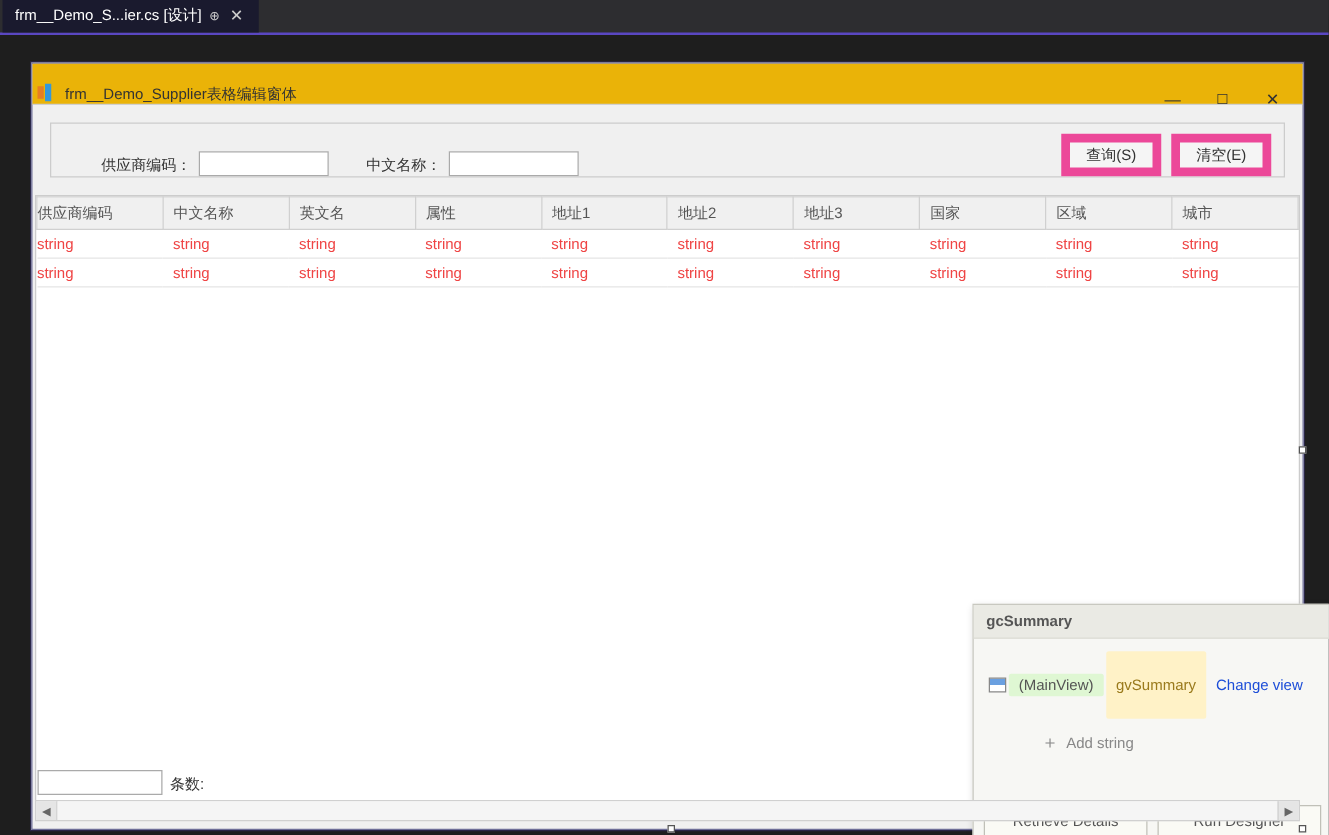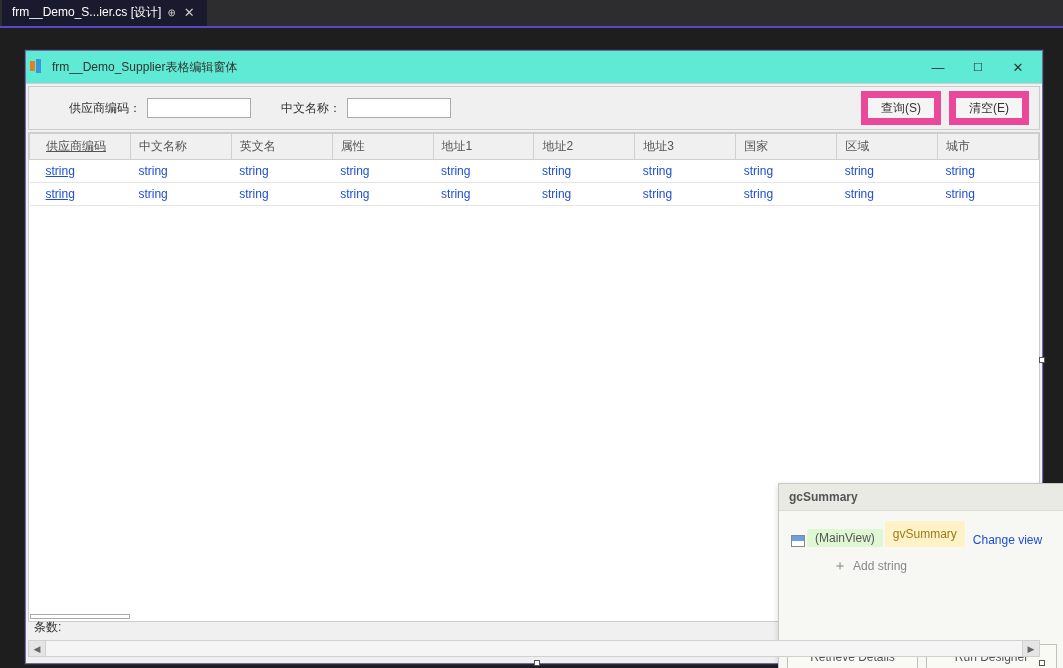--- a/index.html
+++ b/index.html
@@ -9,55 +9,55 @@
 
 .tab-strip { height: 28px; background: #2d2d30; display: flex; align-items: flex-end; padding-left: 2px; border-bottom: 2px solid #5a47c2; }
 .tab { background: #1a1a2e; color: #fff; padding: 5px 10px; display: flex; align-items: center; gap: 6px; font-size: 12px; }
 .tab-pin { font-size: 10px; color: #ccc; cursor: pointer; }
 .tab-close { font-size: 13px; color: #ccc; cursor: pointer; padding: 0 2px; }
 
 .design-surface { position: absolute; top: 30px; left: 0; right: 0; bottom: 0; background: #1e1e1e; }
 
 .form-window { position: absolute; top: 20px; left: 25px; width: 1018px; height: 614px; background: #f0f0f0; border: 1px solid #6e6e98; box-shadow: 0 0 0 1px rgba(60,50,130,0.4); }
 
-.titlebar { height: 26px; background: #5eead4; display: flex; align-items: center; padding: 16px 4px; border-bottom: 1px solid #d0d0d0; }
+.titlebar { height: 26px; background: #eab308; display: flex; align-items: flex-start; padding: 16px 4px; border-bottom: 1px solid #d0d0d0; }
 .titlebar-icon { width: 16px; height: 16px; margin-right: 6px; display: flex; }
 .titlebar-icon .pa { width: 5px; height: 10px; background: #e67e22; margin-top: 2px; }
 .titlebar-icon .pb { width: 5px; height: 14px; background: #3498db; margin-left: 1px; }
 .titlebar-title { flex: 1; color: #333; font-size: 12px; }
 .titlebar-btns { display: flex; }
 .tb-btn { width: 40px; height: 24px; display: flex; align-items: center; justify-content: center; color: #333; cursor: pointer; font-size: 13px; }
 .tb-btn.max { font-size: 11px; }
 
-.filter-panel { margin: 2px; border: 1px solid #ccc; background: #f0f0f0; height: 44px; display: flex; align-items: center; padding: 0 10px; }
+.filter-panel { margin: 14px; border: 1px solid #ccc; background: #f0f0f0; height: 44px; display: flex; align-items: flex-end; padding: 0 10px; }
 .fp-label { margin-left: 30px; margin-right: 6px; color: #333; }
 .fp-input { width: 104px; height: 20px; border: 1px solid #aaa; background: #fff; padding: 0 4px; }
 .fp-spacer { flex: 1; }
 .fp-btn { width: 80px; height: 34px; border: 7px solid #ec4899; background: #f5f5f5; margin-left: 8px; cursor: pointer; display: flex; align-items: center; justify-content: center; color: #333; }
 
 .grid-wrap { margin: 2px; border: 1px solid #ccc; background: #fff; height: 490px; position: relative; }
 table.grid { width: 100%; border-collapse: collapse; table-layout: fixed; }
 table.grid th { background: #f0f0f0; border: 1px solid #d0d0d0; text-align: left; padding: 4px 8px; font-weight: normal; color: #555; height: 22px; }
-table.grid td { border-bottom: 1px solid #e5e5e5; padding: 4px 8px; color: #1d4ed8; height: 20px; }
-table.grid th:first-child, table.grid td:first-child { padding-left: 16px; text-decoration: underline; }
+table.grid td { border-bottom: 1px solid #e5e5e5; padding: 4px 8px; color: #ef4444; height: 20px; }
+table.grid th:first-child, table.grid td:first-child { padding-left: 0; }
 
 .tooltip-panel { position: absolute; left: 752px; top: 432px; width: 288px; height: 196px; background: #f7f7f4; border: 1px solid #c8c8c0; box-shadow: 0 2px 6px rgba(0,0,0,0.15); }
 .tp-header { background: #eaeae4; padding: 6px 10px; border-bottom: 1px solid #dcdcd4; color: #555; font-weight: 600; }
 .tp-body { padding: 10px 12px; }
-.tp-row1 { display: flex; align-items: flex-end; gap: 2px; }
+.tp-row1 { display: flex; align-items: center; gap: 2px; }
 .tp-grid-icon { width: 14px; height: 12px; background: linear-gradient(#6aa0e0 0 50%, #fff 50% 100%); border: 1px solid #888; }
 .tp-main { background: #dff7d3; padding: 2px 8px; border-radius: 2px; color: #555; }
-.tp-gv { background: #fff2c7; padding: 6px 8px; border-radius: 2px; color: #9a7a1c; }
+.tp-gv { background: #fff2c7; padding: 20px 8px; border-radius: 2px; color: #9a7a1c; }
 .tp-cv { color: #1d4ed8; margin-left: 6px; }
 .tp-row2 { color: #888; margin-top: 10px; margin-left: 42px; display: flex; align-items: center; gap: 6px; }
 .tp-plus { font-size: 14px; }
 .tp-bottom { position: absolute; bottom: 8px; left: 8px; right: 8px; display: flex; gap: 8px; }
 .tp-bottom .tpb { flex: 1; height: 26px; border: 1px solid #c0c0b8; background: #fafaf5; display: flex; align-items: center; justify-content: center; color: #555; cursor: pointer; }
 
-.footer-bar { position: absolute; left: 2px; right: 2px; bottom: 27px; height: 22px; display: flex; align-items: flex-start; flex-direction: column; }
+.footer-bar { position: absolute; left: 2px; right: 2px; bottom: 27px; height: 22px; display: flex; align-items: flex-end; }
 .count-box { width: 100px; height: 20px; border: 1px solid #aaa; background: #fff; margin-left: 2px; }
 .count-label { margin-left: 6px; color: #333; }
 
 .hscroll { position: absolute; left: 2px; right: 2px; bottom: 6px; height: 17px; background: #f0f0f0; display: flex; align-items: stretch; border: 1px solid #d0d0d0; }
 .sc-btn { width: 17px; background: #e5e5e5; border-right: 1px solid #d0d0d0; display: flex; align-items: center; justify-content: center; color: #666; font-size: 9px; cursor: pointer; }
 .sc-btn.r { border-right: none; border-left: 1px solid #d0d0d0; }
 .sc-track { flex: 1; background: #f5f5f5; }
 
 .sel-handle { position: absolute; width: 6px; height: 6px; background: #fff; border: 1px solid #555; }
 .sel-handle.hr { right: -3px; top: 50%; }

